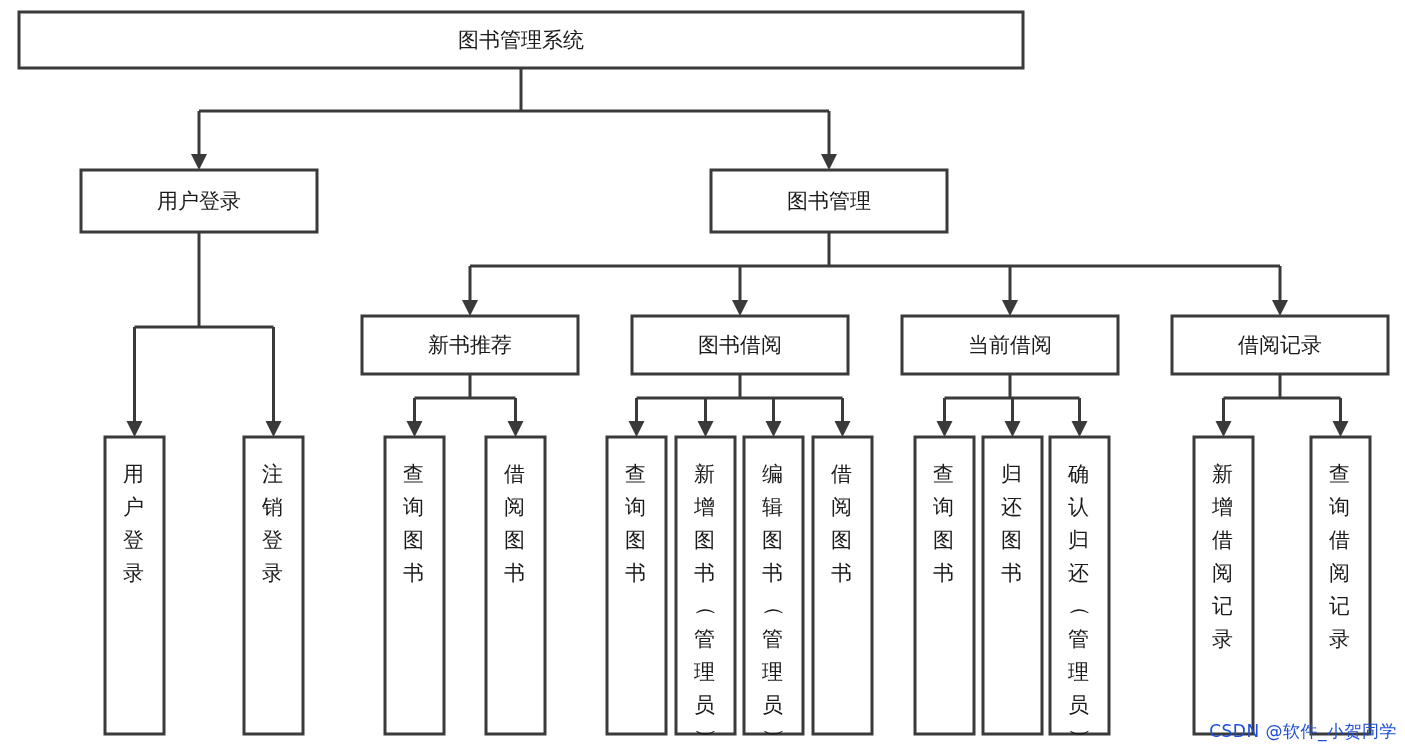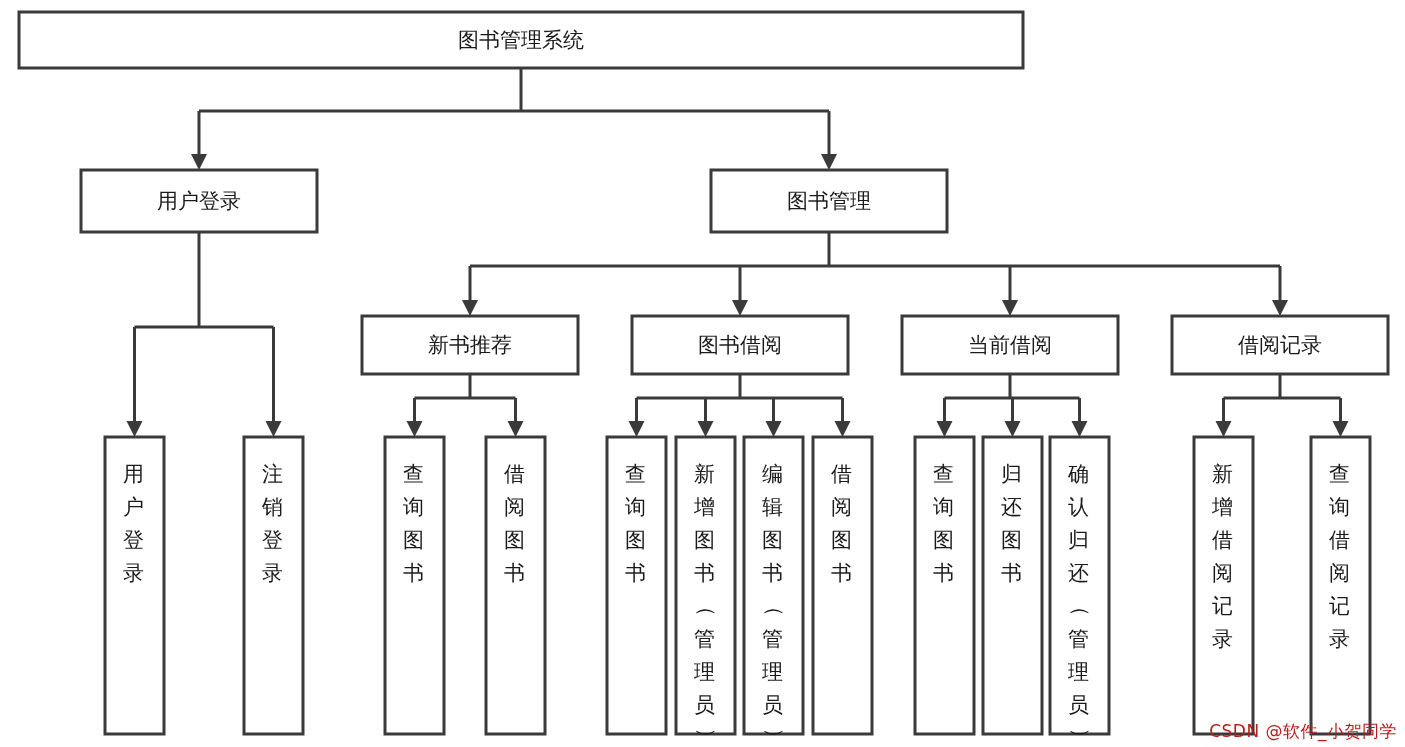--- a/index.html
+++ b/index.html
@@ -20,21 +20,21 @@
     font-family:"DejaVu Sans","Liberation Sans",sans-serif;
     font-size:21px;fill:#1a1a1a;
     dominant-baseline:middle;text-anchor:middle;
     letter-spacing:2px;
   }
   .edge{stroke:#3a3a3a;stroke-width:3;fill:none;}
   .arrowhead{fill:#3a3a3a;stroke:none;}
   .watermark{
     position:absolute;right:8px;bottom:4px;
     font-family:"DejaVu Sans","Liberation Sans",sans-serif;
-    font-size:17px;color:#b91c1c;white-space:nowrap;
+    font-size:17px;color:#1d4ed8;white-space:nowrap;
     letter-spacing:0.5px;
   }
 </style>
 </head>
 <body>
 
 <div id="stage">
   <svg id="diagram" viewBox="0 0 1405 747">
     <defs>
       <marker id="arrow" viewBox="0 0 10 10" refX="9" refY="5" markerWidth="5" markerHeight="5" orient="auto-start-reverse">

